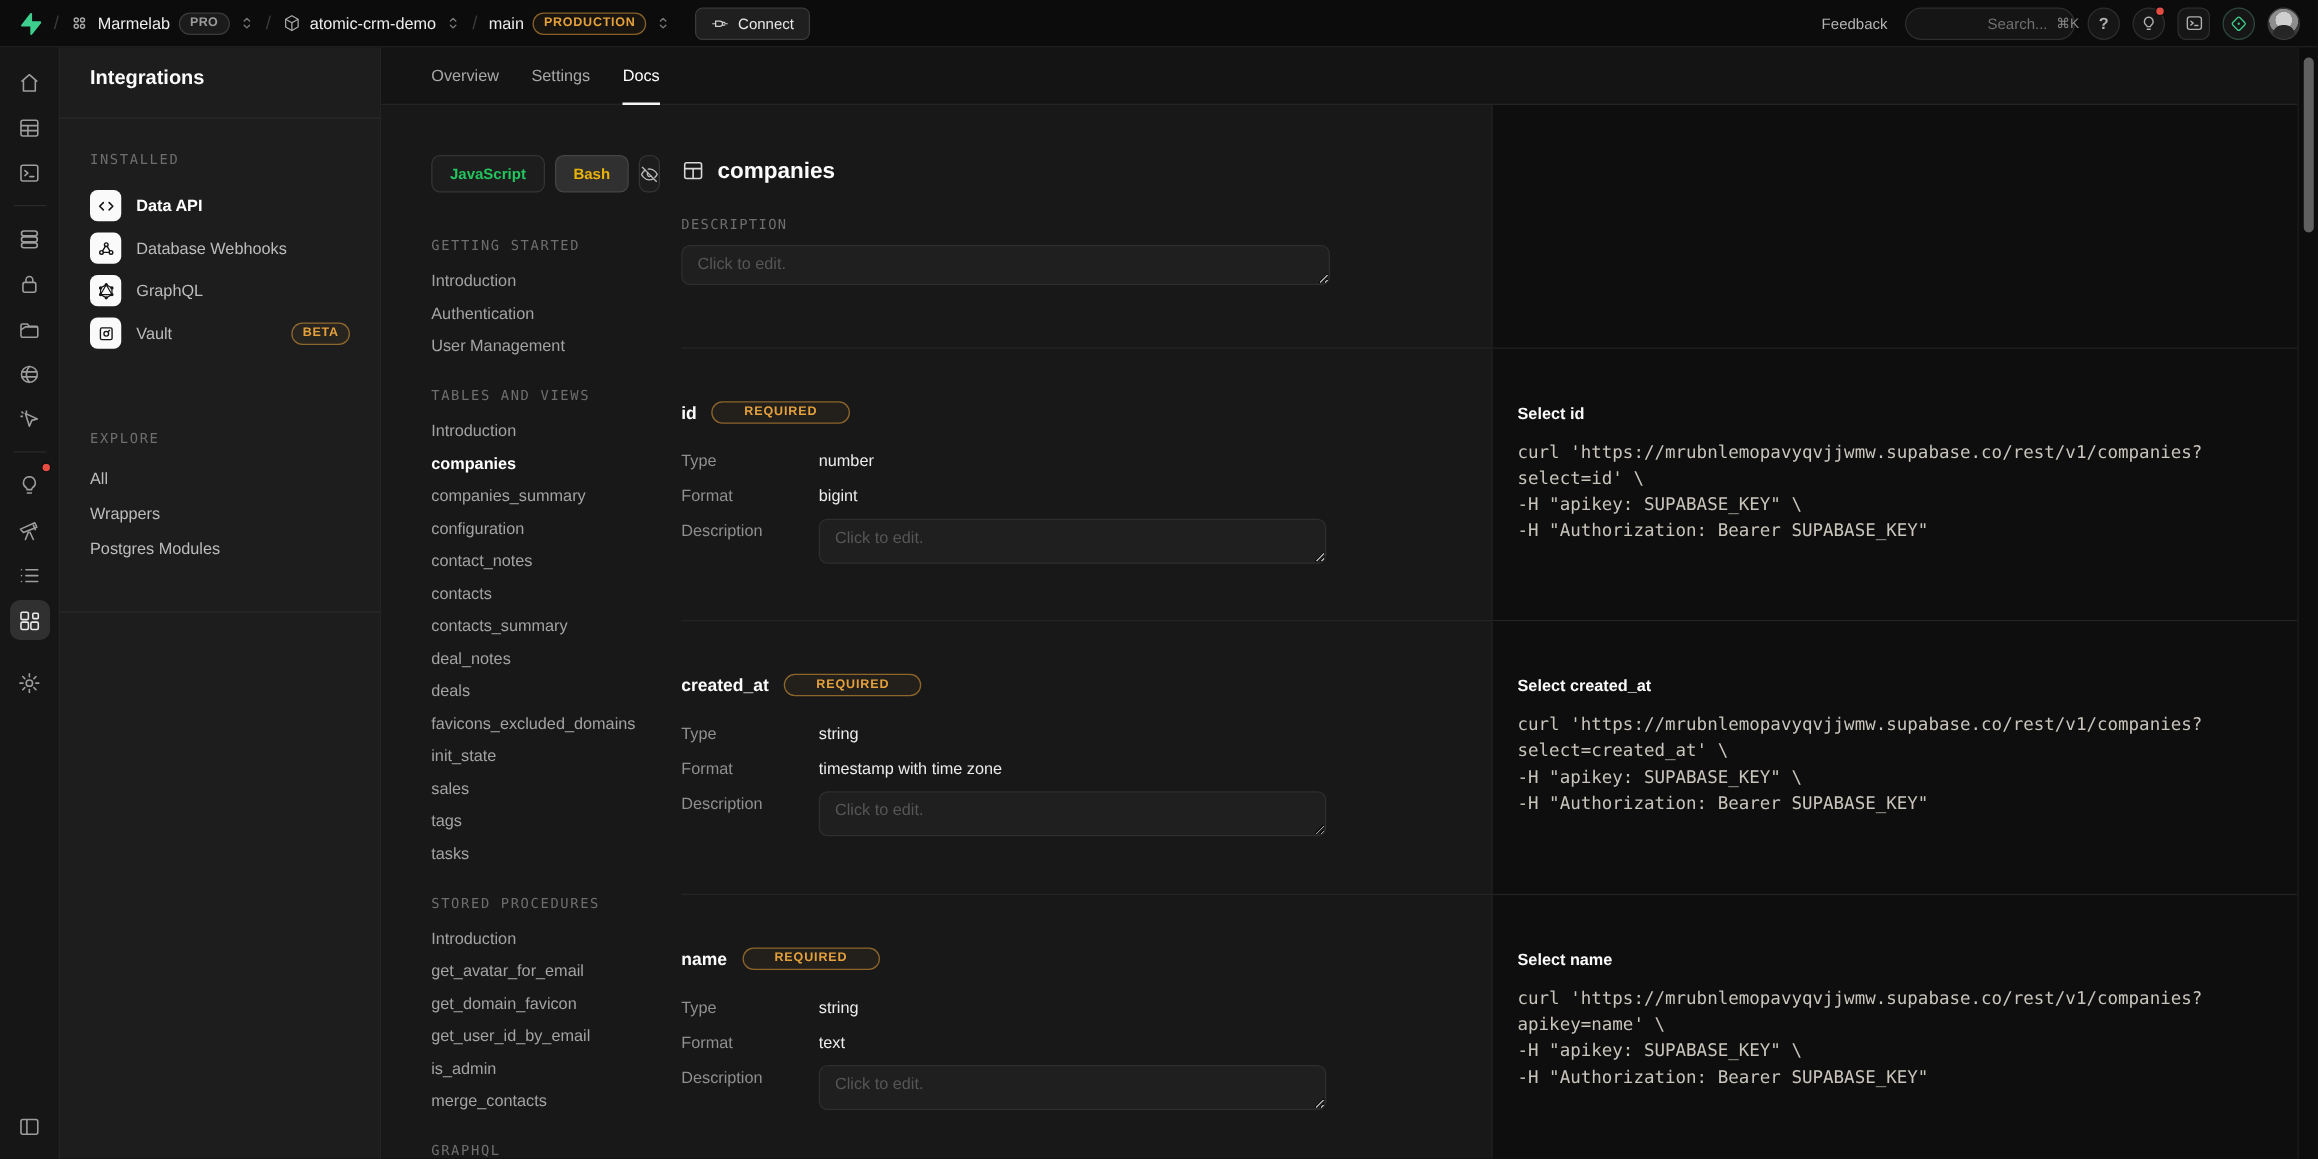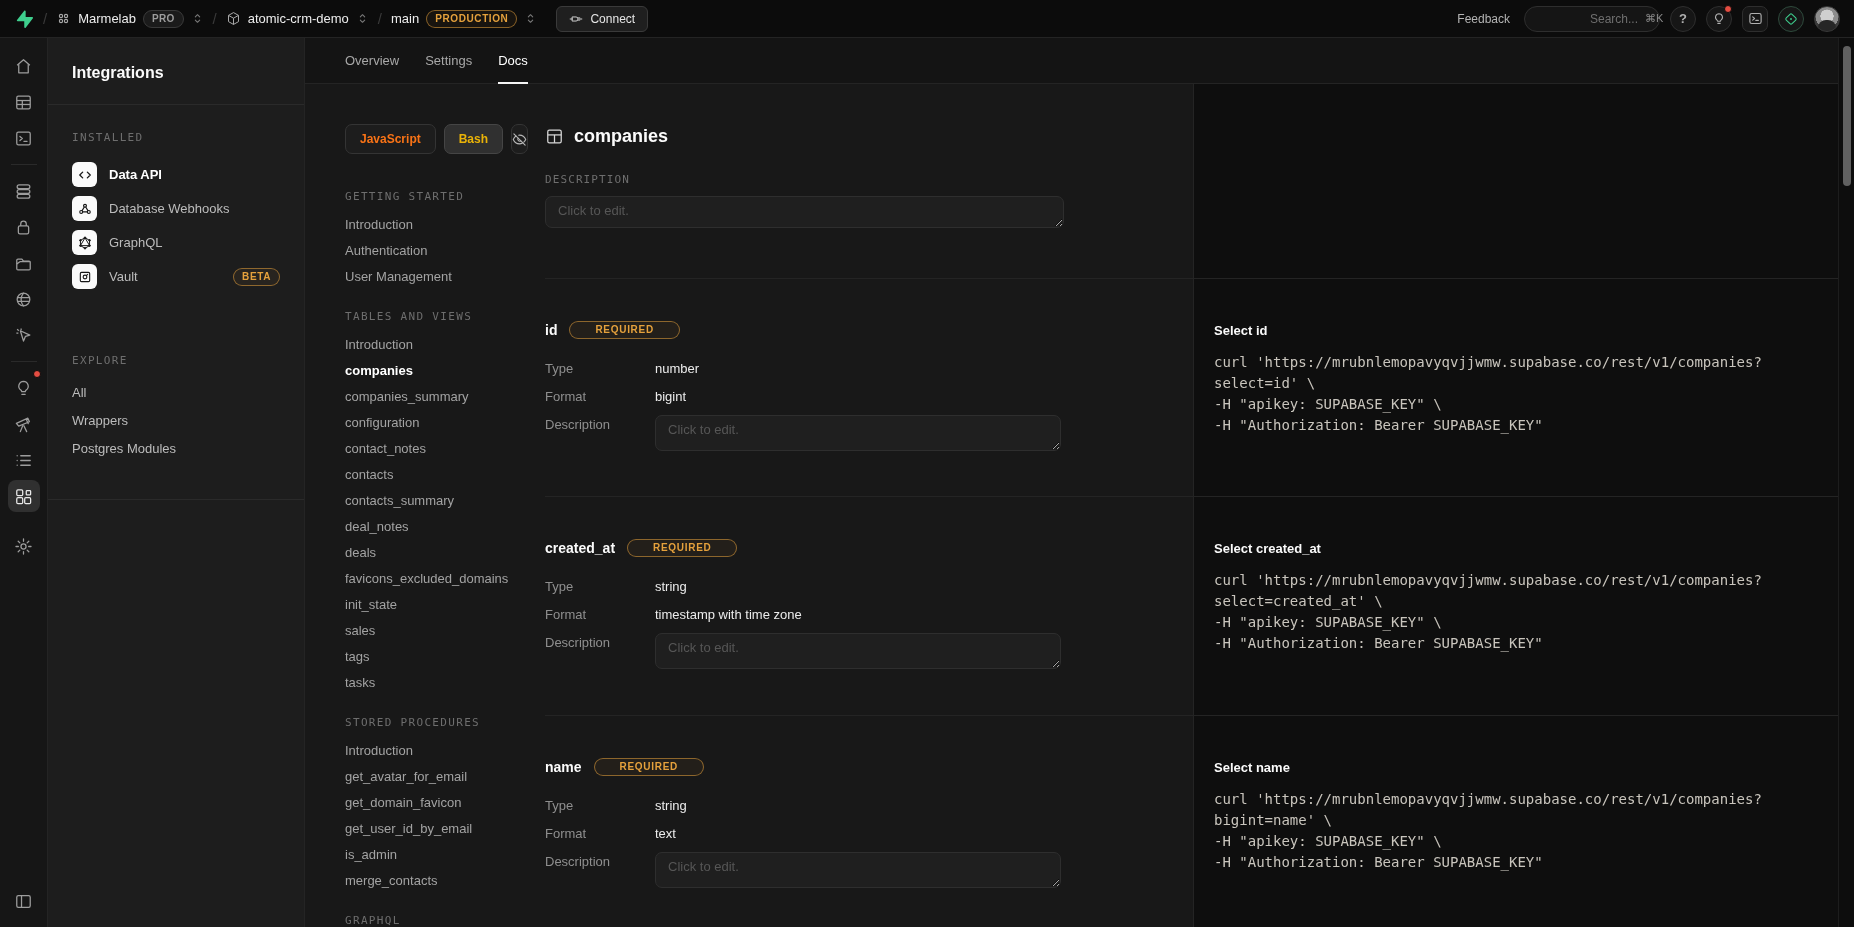--- a/index.html
+++ b/index.html
@@ -44,21 +44,21 @@
   .rail { flex:0 0 48px; background:#161616; border-right:1px solid #242424; display:flex; flex-direction:column; align-items:center; padding:10px 0 8px; }
   .rail-btn { width:32px; height:32px; border-radius:8px; display:flex; align-items:center; justify-content:center;
               color:#9d9d9d; margin:2px 0; cursor:pointer; position:relative; }
   .rail-btn.active { background:#303030; color:#e9e9e9; }
   .rail-div { width:26px; border-top:1px solid #2a2a2a; margin:8px 0; }
   .rail-spacer { flex:1; }
   .rail .gap { height:14px; }
 
   
   .panel { flex:0 0 257px; background:#1d1d1d; border-right:1px solid #242424; display:flex; flex-direction:column; }
-  .panel-title-block { padding:26px 24px 22px; border-bottom:1px solid #2a2a2a; }
+  .panel-title-block { padding:16px 24px 22px; border-bottom:1px solid #2a2a2a; }
   .panel-title { color:#fbfbfb; font-size:16px; font-weight:600; }
   .panel-section { padding:26px 24px 30px; }
   .panel-section.bordered { border-bottom:1px solid #2a2a2a; }
   .sec-label { font-family:"DejaVu Sans Mono",monospace; font-size:11px; color:#6e6e6e; letter-spacing:.12em; margin-bottom:18px; }
   .plist { list-style:none; }
   .plist li { margin-bottom:13px; }
   .plink { color:#bcbcbc; font-size:13px; cursor:pointer; display:flex; align-items:center; gap:12px; }
   .inst li { margin-bottom:9px; }
   .tile { width:25px; height:25px; background:#fafafa; border-radius:6px; display:flex; align-items:center; justify-content:center; color:#161616; flex:0 0 25px; }
   .plink.active-int { color:#fff; font-weight:700; }
@@ -69,21 +69,21 @@
   .tabsbar { flex:0 0 46px; display:flex; align-items:stretch; gap:26px; padding:0 0 0 40px; background:#141414; border-bottom:1px solid #242424; }
   .tab { display:flex; align-items:center; color:#a8a8a8; font-size:13px; cursor:pointer; border-bottom:2px solid transparent; margin-bottom:-1px; }
   .tab.active { color:#fff; border-bottom-color:#f5f5f5; }
 
   .content { flex:1; display:flex; min-height:0; }
 
   
   .docs-nav { flex:0 0 240px; padding:40px 24px 0 40px; overflow:hidden; }
   .langrow { display:flex; gap:8px; margin-bottom:36px; }
   .langbtn { height:30px; padding:0 14px; border-radius:7px; font-size:12px; font-weight:600; display:flex; align-items:center; cursor:pointer;
-             background:#1d1d1d; border:1px solid #343434; color:#f97316; }
+             background:#1d1d1d; border:1px solid #343434; color:#22c55e; }
   .langbtn.selected { background:#303030; border-color:#454545; color:#eab308; }
   .iconbtn { width:40px; height:30px; border-radius:7px; background:#1d1d1d; border:1px solid #343434; color:#b9b9b9;
              display:flex; align-items:center; justify-content:center; cursor:pointer; }
   .nav-sec { margin-bottom:26px; }
   .nav-sec .sec-label { margin-bottom:14px; }
   .nav-list { list-style:none; }
   .nav-list li { margin-bottom:11px; }
   .nav-link { color:#a3a3a3; font-size:13px; cursor:pointer; display:flex; align-items:center; }
   .nav-link.active { color:#fff; font-weight:600; }
 
@@ -636,21 +636,21 @@
                 </div>
               <div class="frow">
                   <span class="flabel">Description</span>
                 <textarea class="edit ta-field" placeholder="Click to edit." style=""></textarea>
                 </div>
             </div>
             <div class="sec-right">
               <div class="snip-title">Select name</div>
               <div class="codeblock">
                 <div>curl 'https://mrubnlemopavyqvjjwmw.supabase.co/rest/v1/companies?</div>
-                <div>bigint=name' \</div>
+                <div>apikey=name' \</div>
                 <div>-H "apikey: SUPABASE_KEY" \</div>
                 <div>-H "Authorization: Bearer SUPABASE_KEY"</div>
               </div>
             </div>
           </div>
 
         </div>
       </div>
     </div>
 

